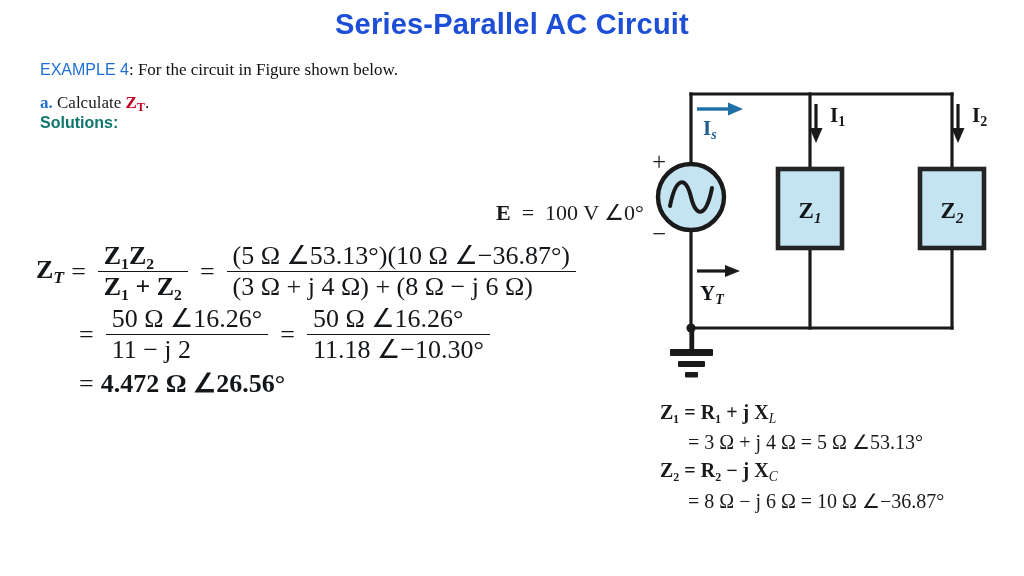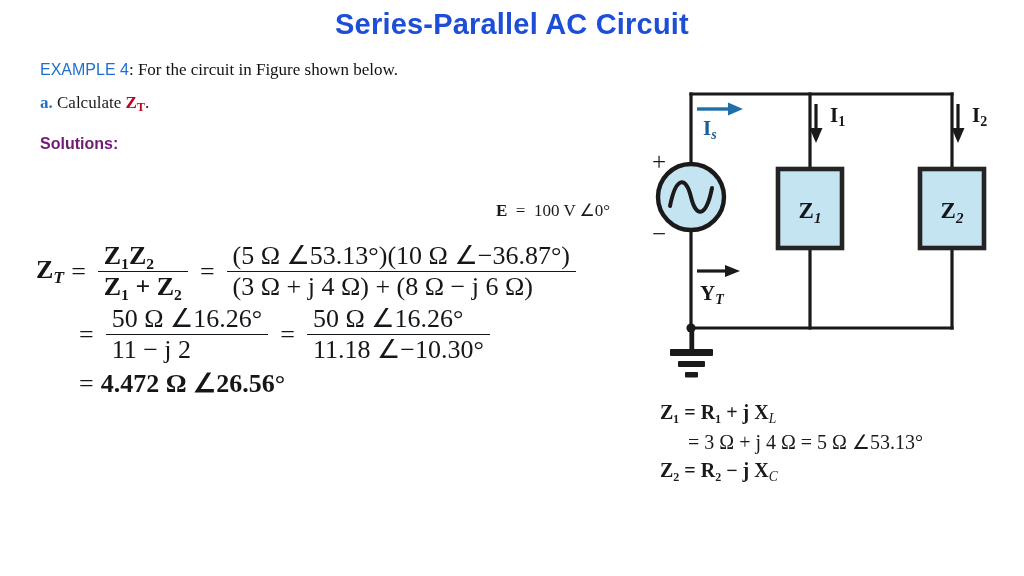--- a/index.html
+++ b/index.html
@@ -64,25 +64,25 @@
   #calc-line .zt {
     font-family: "Liberation Serif", serif;
     font-weight: bold;
     color: #c00020;
   }
   #calc-line .zt sub { font-size: 0.72em; }
 
   #solutions-line {
     position: absolute;
     left: 40px;
-    top: 135px;
+    top: 114px;
     font-family: "Liberation Sans", sans-serif;
     font-weight: bold;
     font-size: 16px;
-    color: #701a75;
+    color: #0f766e;
   }
 
   
   .math {
     font-family: "Liberation Serif", serif;
     font-size: 26px;
     line-height: 1;
     color: #14171a;
   }
   .bvar { font-weight: bold; }
@@ -115,21 +115,21 @@
   #zt-line3 { display: flex; align-items: center; margin-top: 8px; margin-left: 36px; }
 
   .eqsign { margin: 0 7px; }
 
   
   #e-label {
     position: absolute;
     left: 496px;
     top: 200px;
     font-family: "Liberation Serif", serif;
-    font-size: 17px;
+    font-size: 22px;
     white-space: nowrap;
   }
 
   
   #circuit {
     position: absolute;
     left: 630px;
     top: 78px;
     width: 380px;
     height: 300px;
@@ -295,13 +295,14 @@
 </div>
 
 <div id="z-defs">
   <div>
     <span class="bvar">Z₁ = R₁ + j X</span><sub class="ital">L</sub>
   </div>
   <div class="indent">= 3 Ω + j 4 Ω = 5 Ω ∠53.13°</div>
   <div>
     <span class="bvar">Z₂ = R₂ − j X</span><sub class="ital">C</sub>
   </div>
+  <div class="indent">= 8 Ω − j 6 Ω = 10 Ω ∠−36.87°</div>
 </div>
 
 </body></html>

